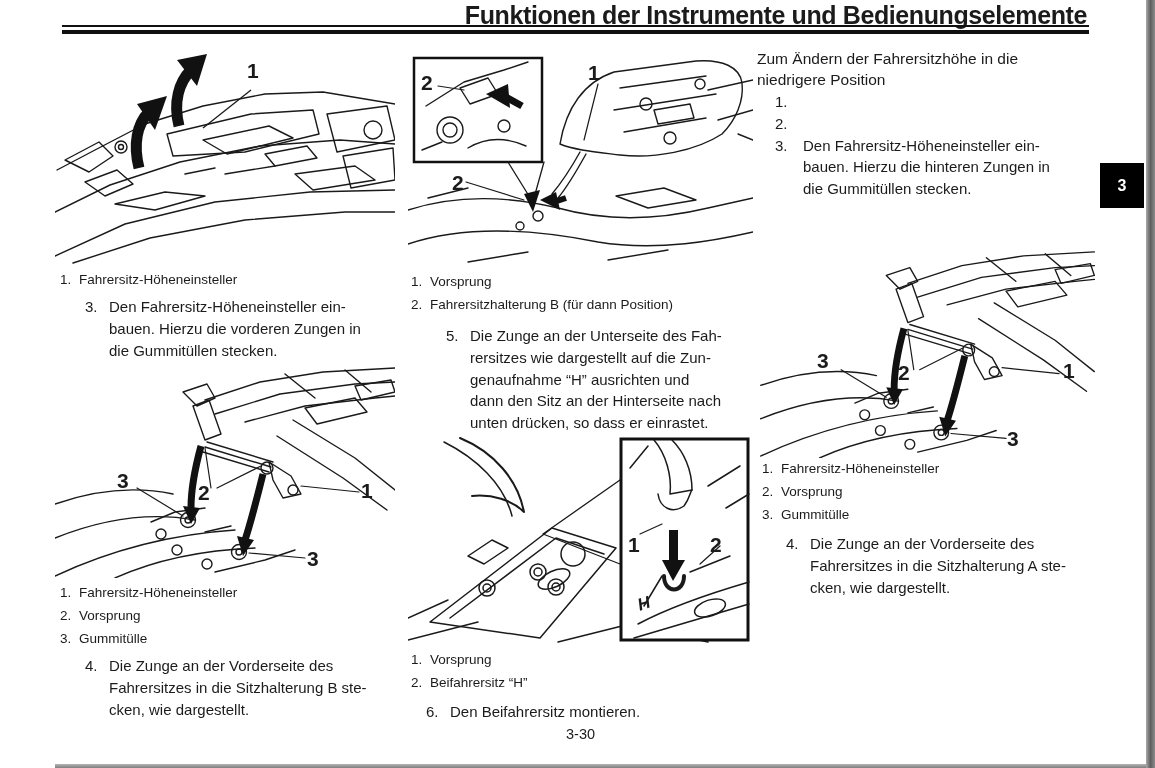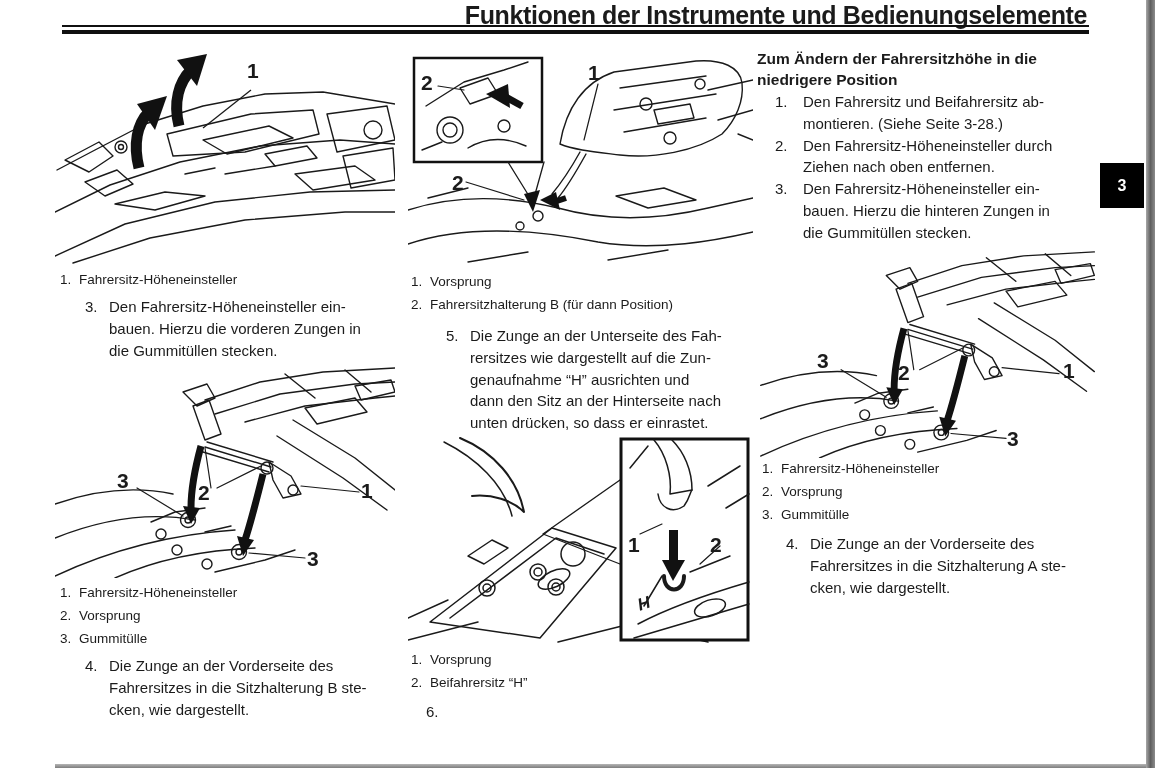--- a/index.html
+++ b/index.html
@@ -6,21 +6,21 @@
   .page{position:relative;width:1155px;height:768px;background:#ffffff;overflow:hidden;
         font-family:"Liberation Sans",sans-serif;color:#1b1b1b;}
   .abs{position:absolute;}
   .title{font-weight:bold;font-size:25px;letter-spacing:-0.4px;white-space:nowrap;text-align:right;}
   .rule{background:#101010;}
   .cap{display:flex;font-size:13.5px;line-height:23px;}
   .cap .n{width:19px;flex-shrink:0;}
   .step{display:flex;font-size:15px;line-height:21.8px;}
   .step .n{width:24px;flex-shrink:0;}
   .step .t{white-space:pre-line;}
-  .heading{font-weight:bold;font-size:15.5px;line-height:21px;white-space:pre-line;}
+  .heading{font-weight:normal;font-size:15.5px;line-height:21px;white-space:pre-line;}
   .steps-right .step .n{width:28px;}
   figure{margin:0;position:absolute;}
   svg{display:block;}
   .co{position:absolute;font-weight:bold;font-size:21px;line-height:1;}
   .tab3{background:#000;color:#fff;display:flex;align-items:center;justify-content:center;
         font-weight:bold;font-size:16px;}
   .edge-right{background:linear-gradient(to right,#a8a8a8,#5f5f5f 50%,#8c8c8c);}
   .edge-bottom{background:linear-gradient(to bottom,#b5b5b5,#7e7e7e);}
   .footer{font-size:14.5px;text-align:center;}
   .hmark{position:absolute;font-weight:bold;font-style:italic;font-size:17px;transform:rotate(-18deg);}
@@ -251,36 +251,34 @@
       <span>Vorsprung</span>
       </div>
     <div class="cap">
       <span class="n">2.</span>
       <span>Beifahrersitz “H”</span>
       </div>
   </div>
 
   <div class="abs step" style="left:426px;top:701px;">
     <span class="n">6.</span>
-  </div>
-
+    <span class="t">Den Beifahrersitz montieren.</span>
+  </div>
+
+  <div class="abs footer" style="left:408px;top:726px;width:345px;">3-30</div>
 
   <div class="abs heading" style="left:757px;top:48px;">Zum Ändern der Fahrersitzhöhe in die
 niedrigere Position</div>
 
   <div class="abs steps-right" style="left:775px;top:91px;width:330px;">
     <div class="step">
       <span class="n">1.</span>
-      <span class="t">Den Fahrersitz und Beifahrersitz ab-
-montieren. (Siehe Seite 3-28.)</span>
       </div>
     <div class="step">
       <span class="n">2.</span>
-      <span class="t">Den Fahrersitz-Höheneinsteller durch
-Ziehen nach oben entfernen.</span>
       </div>
     <div class="step">
       <span class="n">3.</span>
       <span class="t">Den Fahrersitz-Höheneinsteller ein-
 bauen. Hierzu die hinteren Zungen in
 die Gummitüllen stecken.</span>
       </div>
   </div>
 
   <figure class="abs" style="left:755px;top:246px;width:345px;height:212px;">

